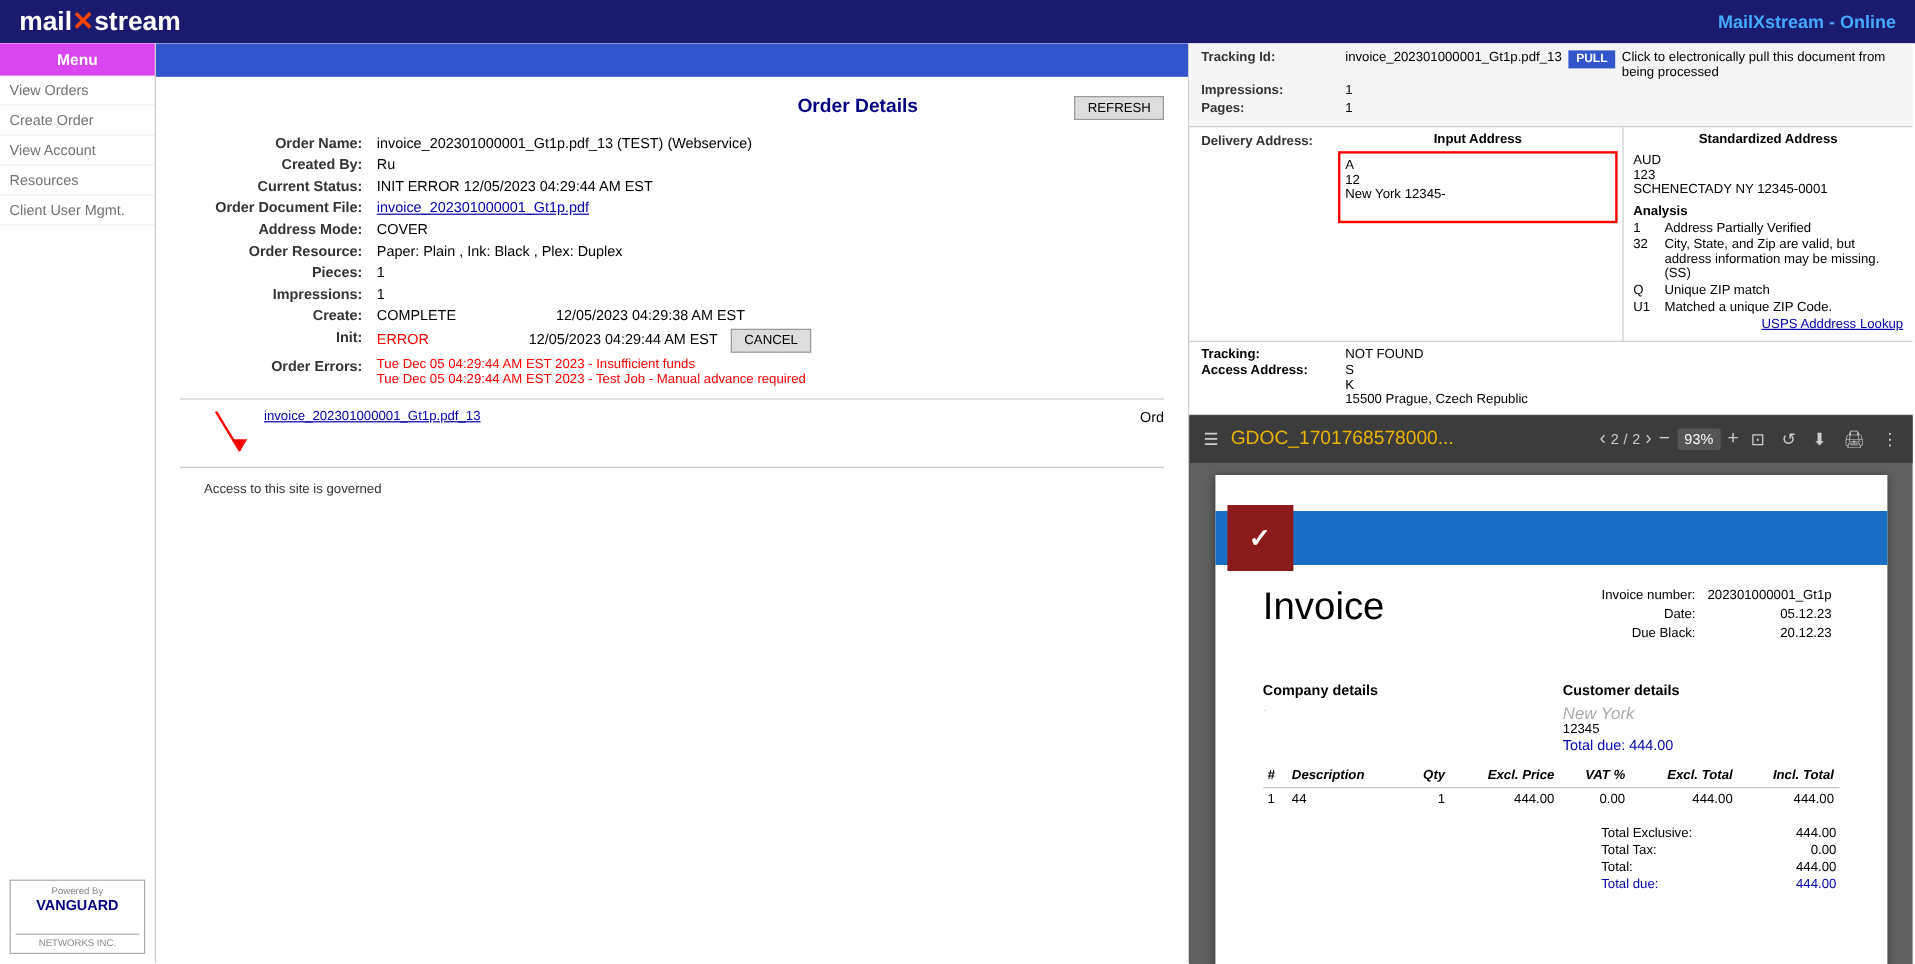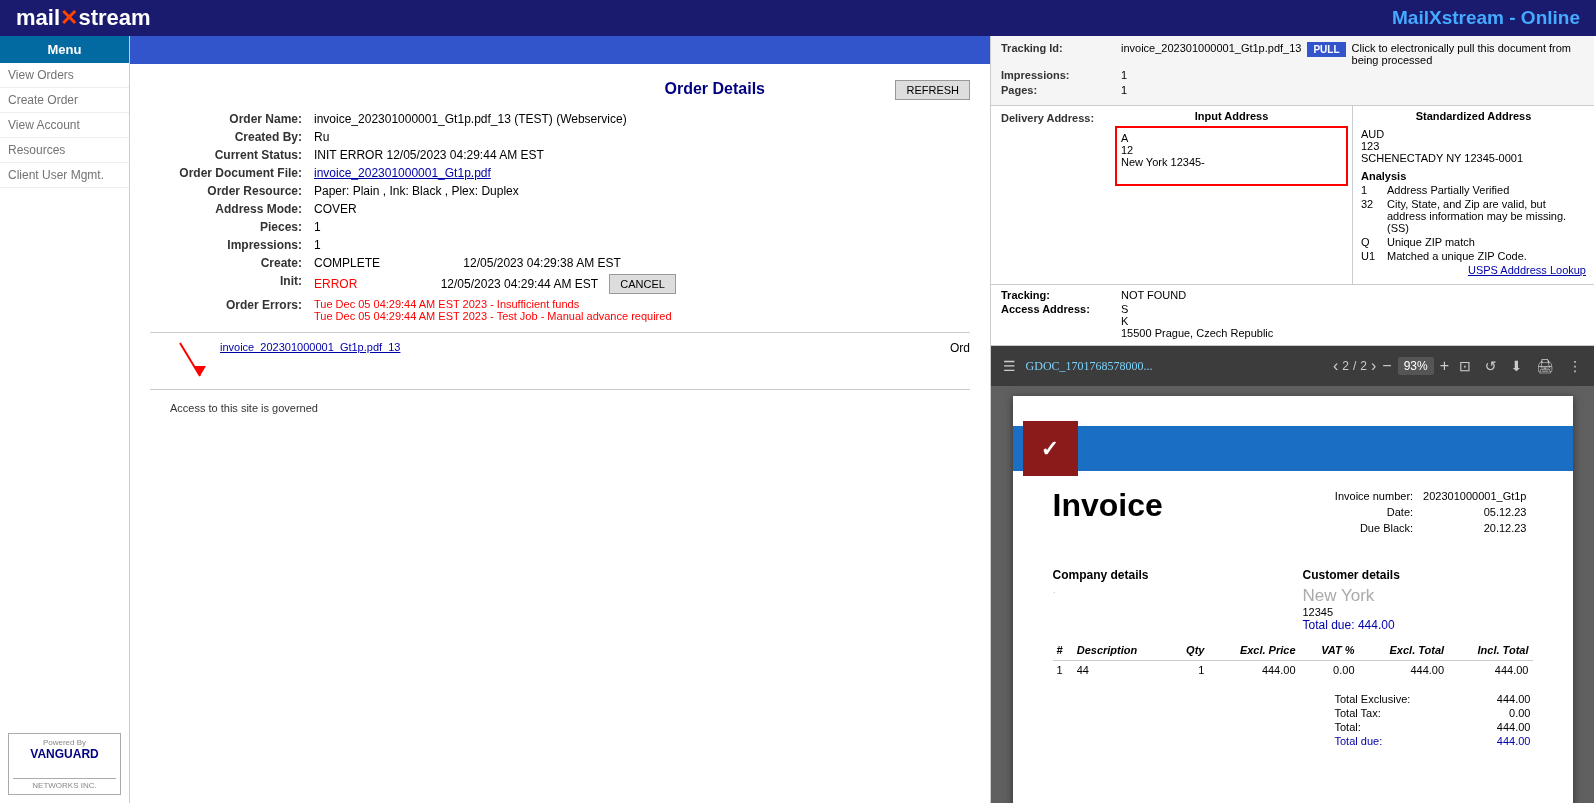--- a/index.html
+++ b/index.html
@@ -15,40 +15,40 @@
       display: flex;
       align-items: center;
       min-height: 36px;
     }
     .top-header .logo-area {
       display: flex; align-items: center; gap: 4px;
     }
     .top-header .site-title {
       margin-left: auto;
       color: #4af;
-      font-size: 19px;
+      font-size: 15px;
     }
 
     
     .main-layout {
       display: flex;
       flex: 1;
       overflow: hidden;
     }
 
     
     .sidebar {
       width: 130px;
       background: #fff;
       border-right: 1px solid #ccc;
       display: flex;
       flex-direction: column;
     }
     .sidebar-menu-header {
-      background: #0369a1;
+      background: #d946ef;
       color: #fff;
       text-align: center;
       padding: 6px 0;
       font-weight: bold;
       font-size: 13px;
     }
     .sidebar-item {
       padding: 5px 8px;
       color: #737373;
       cursor: pointer;
@@ -259,24 +259,23 @@
     }
     .pdf-toolbar-btn {
       background: none;
       border: none;
       color: #ccc;
       cursor: pointer;
       font-size: 14px;
       padding: 2px 4px;
     }
     .pdf-filename {
-      color: #7dd3fc;
-      font-size: 12px;
+      color: #eab308;
+      font-size: 16px;
       flex: 1;
-      font-family: Liberation Serif, serif;
     }
     .pdf-page-control {
       display: flex;
       align-items: center;
       gap: 4px;
       color: #ccc;
     }
     .pdf-page-btn {
       background: none;
       border: none;
@@ -309,21 +308,21 @@
     }
     .pdf-page {
       background: #fff;
       width: 560px;
       min-height: 700px;
       padding: 30px 40px;
       box-shadow: 0 2px 8px rgba(0,0,0,0.5);
     }
     .invoice-title {
       font-size: 32px;
-      font-weight: bold;
+      font-weight: normal;
       color: #000;
       margin-bottom: 20px;
     }
     .invoice-meta {
       font-size: 11px;
       float: right;
       text-align: right;
     }
     .invoice-meta table td { padding: 1px 4px; }
     .section-header { font-size: 12px; font-weight: bold; margin-bottom: 4px; margin-top: 12px; }
@@ -402,26 +401,26 @@
         </tr>
         <tr>
           <td class="label">Current Status:</td>
           <td class="value">INIT ERROR 12/05/2023 04:29:44 AM EST</td>
         </tr>
         <tr>
           <td class="label">Order Document File:</td>
           <td class="value"><a class="link-style">invoice_202301000001_Gt1p.pdf</a></td>
         </tr>
         <tr>
+          <td class="label">Address Mode:</td>
+          <td class="value">COVER</td>
+        </tr>
+        <tr>
           <td class="label">Order Resource:</td>
           <td class="value">Paper: Plain , Ink: Black , Plex: Duplex</td>
-        </tr>
-        <tr>
-          <td class="label">Address Mode:</td>
-          <td class="value">COVER</td>
         </tr>
         <tr>
           <td class="label">Pieces:</td>
           <td class="value">1</td>
         </tr>
         <tr>
           <td class="label">Impressions:</td>
           <td class="value">1</td>
         </tr>
         <tr>
@@ -594,21 +593,21 @@
             </div>
           </div>
 
           <div style="display:flex;gap:20px;margin-top:12px;">
             <div style="flex:1;">
               <div class="section-header">Company details</div>
               <div style="color:#ccc;font-size:11px;">·</div>
             </div>
             <div style="flex:1;">
               <div class="section-header">Customer details</div>
-              <div style="color:#aaa;font-size:17px;">New York</div>
+              <div style="color:#aaa;font-size:14px;font-style:italic;">New York</div>
               <div style="font-size:11px;">12345</div>
               <div style="color:#00a;" class="total-due">
                 <span>Total due:</span>
                 <span>444.00</span>
               </div>
             </div>
           </div>
 
           <table class="invoice-table">
             <thead>

